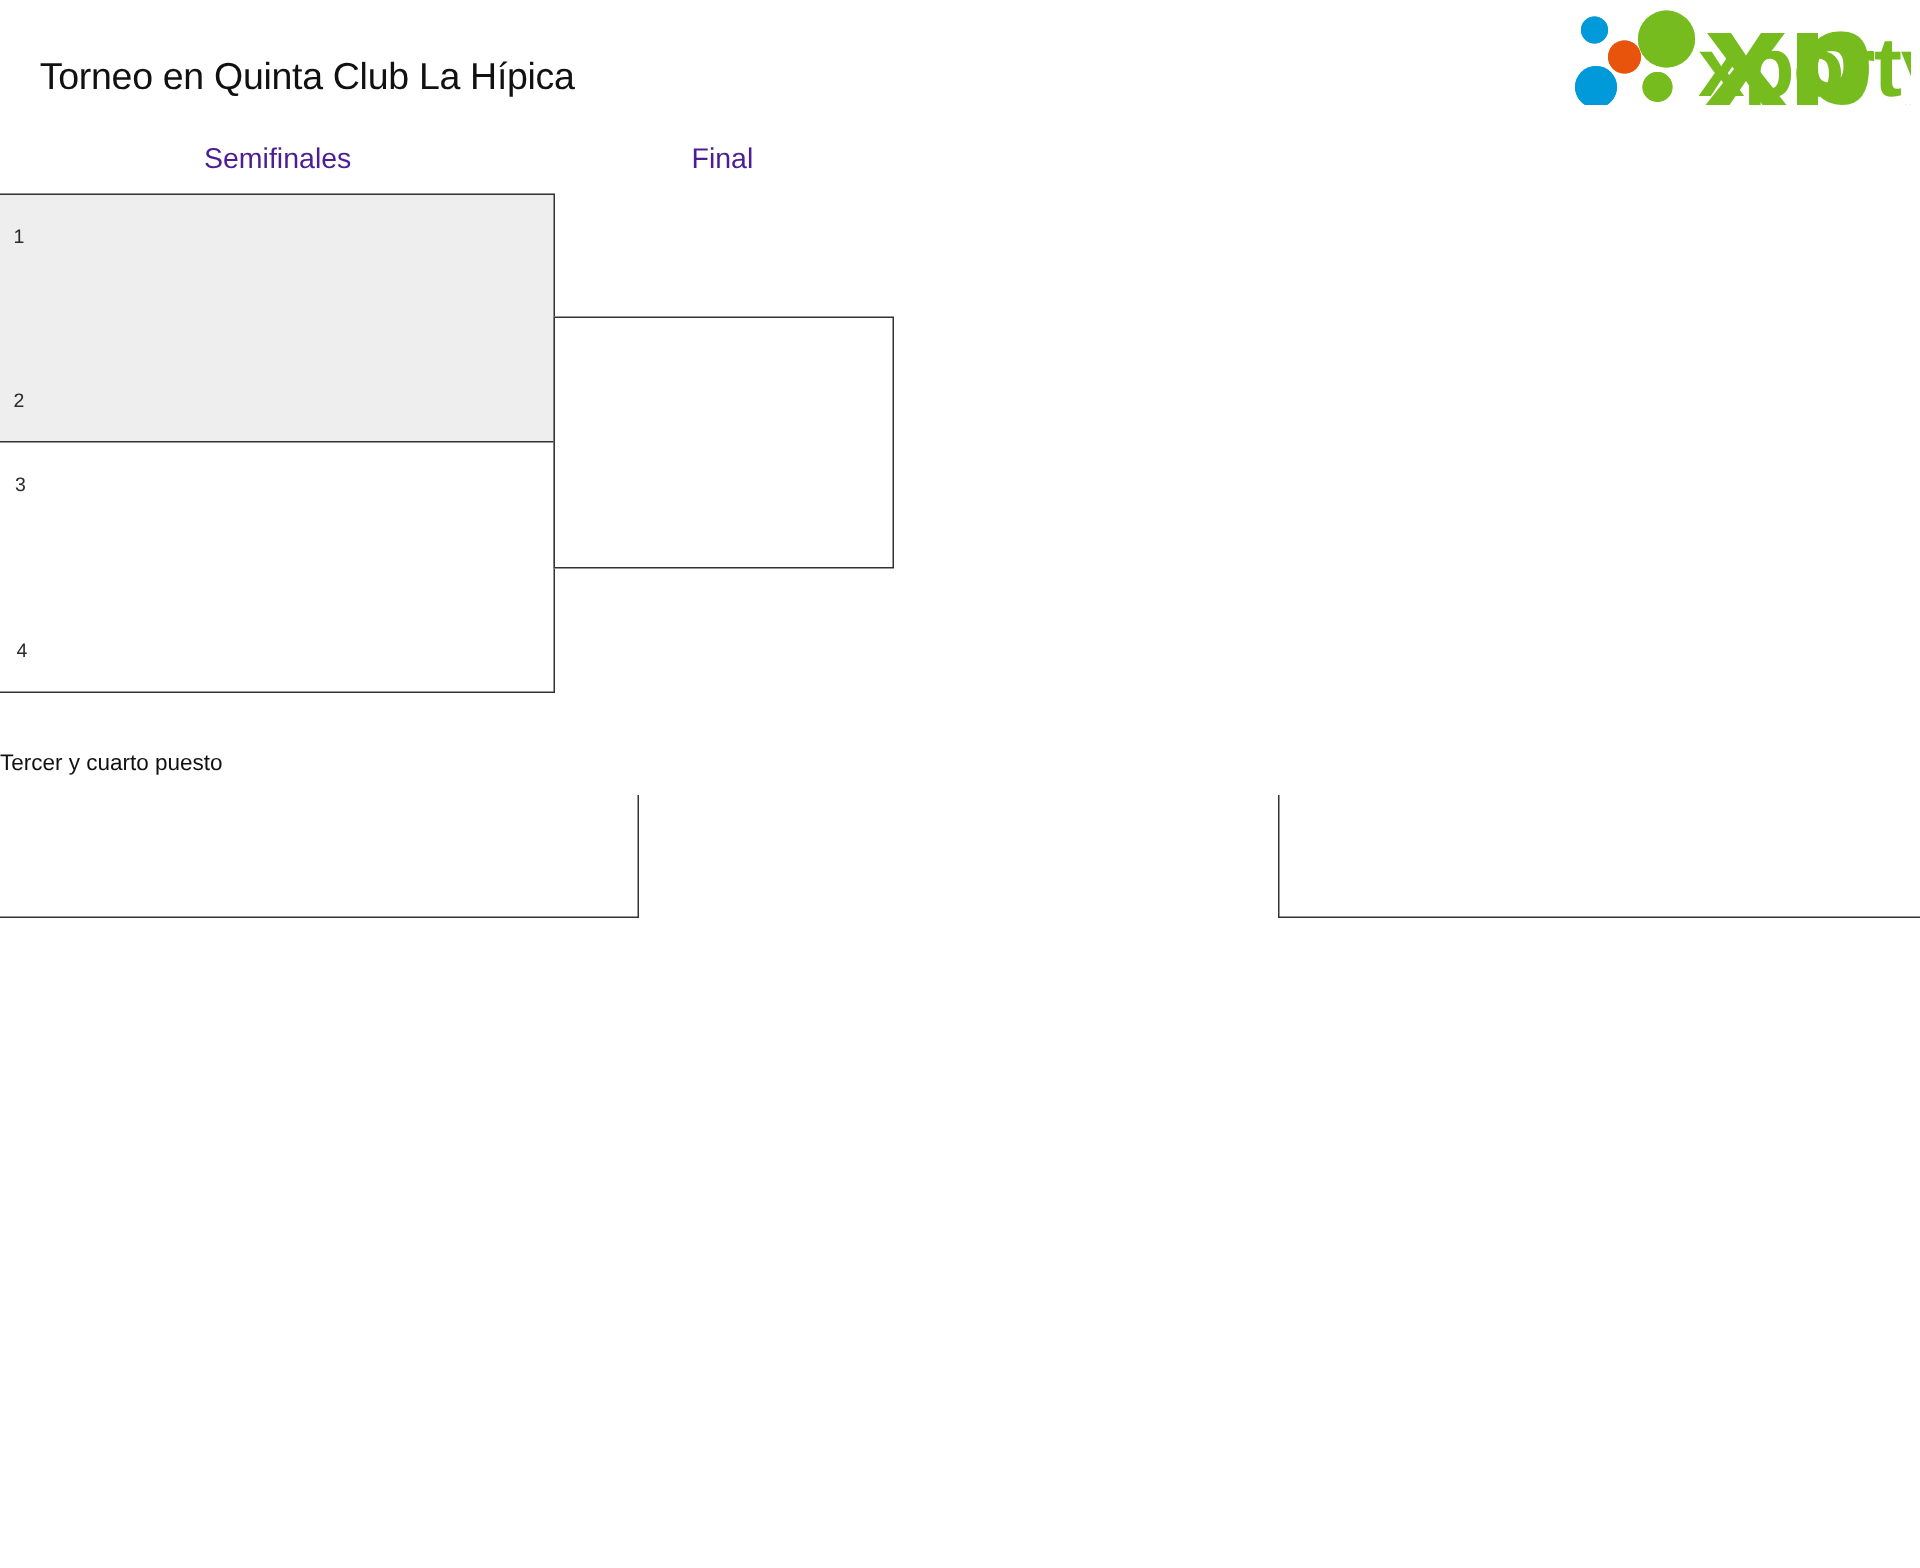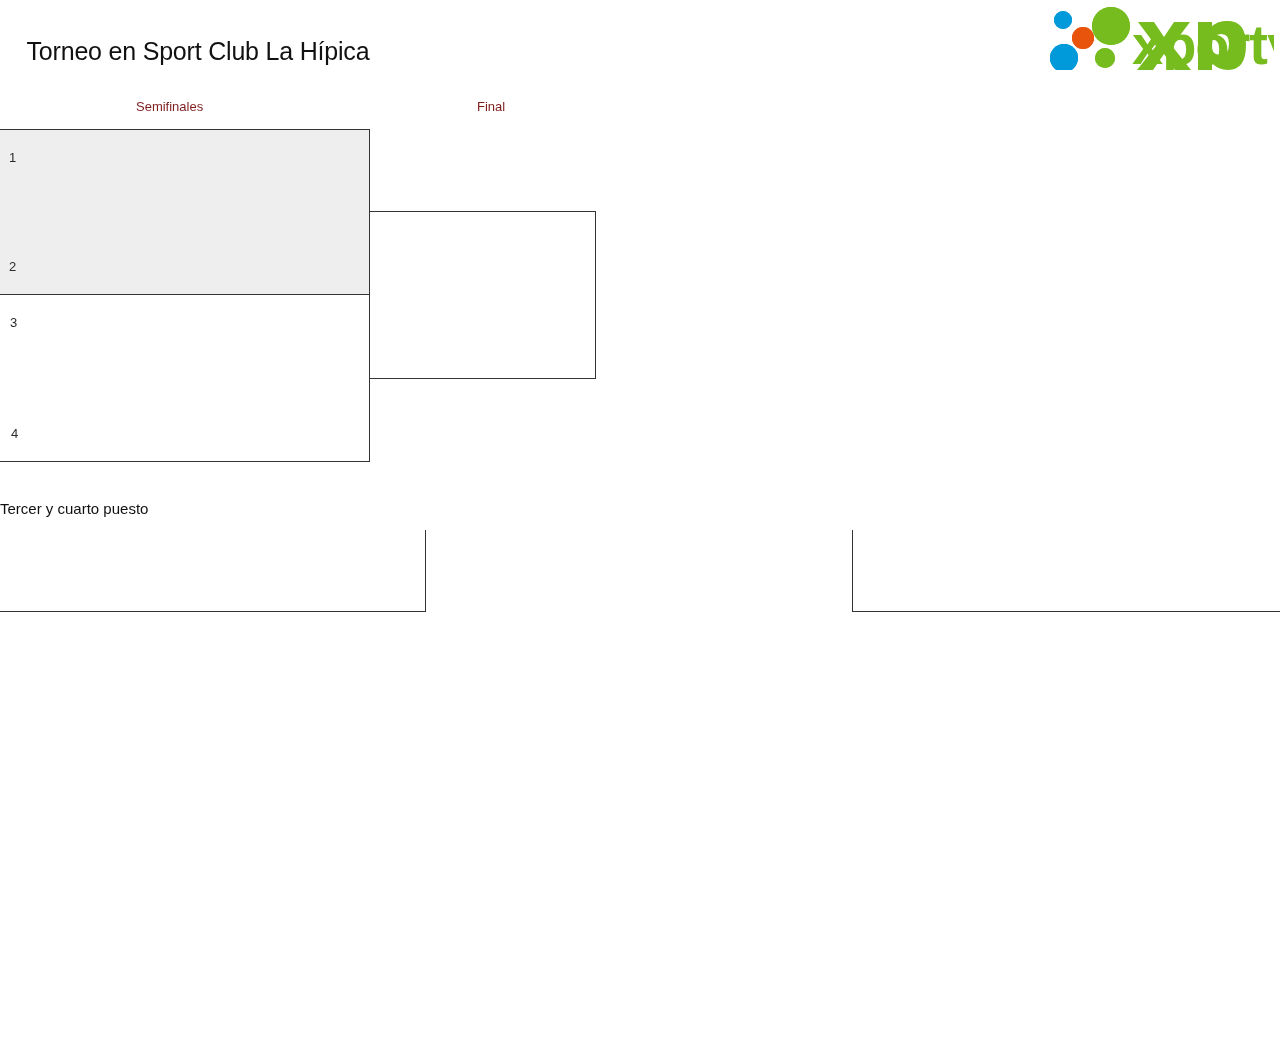--- a/index.html
+++ b/index.html
@@ -44,27 +44,27 @@
     right: 6px;
     top: 4px;
     width: 226px;
     height: 66px;
   }
   #brand-logo svg { display: block; }
 
   
   .round-header {
     position: absolute;
-    font-size: 13px;
+    font-size: 19px;
     line-height: 20px;
-    color: #7f1d1d;
+    color: #4c1d95;
     white-space: nowrap;
   }
   #round-header-semifinals { left: 136px; top: 97px; }
-  #round-header-final { left: 461px; top: 97px; margin-left: 16px; }
+  #round-header-final { left: 461px; top: 97px; }
 
   
   #bracket-area {
     position: absolute;
     left: 0;
     top: 0;
     width: 1280px;
     height: 470px;
   }
 
@@ -146,21 +146,21 @@
     border-top: none;
     border-right: none;
   }
 </style>
 </head>
 <body>
 
 <div id="page-header">
 
   <div id="tournament-title">
-    <span>Torneo en Sport Club La Hípica</span>
+    <span>Torneo en Quinta Club La Hípica</span>
   </div>
 
   <div id="brand-logo">
     <svg width="226" height="66" viewBox="0 0 226 66" xmlns="http://www.w3.org/2000/svg" aria-hidden="true">
       <circle cx="15" cy="16" r="9" fill="#0099da"></circle>
       <circle cx="35" cy="34" r="11" fill="#e8540c"></circle>
       <circle cx="16" cy="54" r="14" fill="#0099da"></circle>
       <circle cx="63" cy="22" r="19" fill="#77bc1f"></circle>
       <circle cx="57" cy="54" r="10" fill="#77bc1f"></circle>
       <g fill="#77bc1f">

